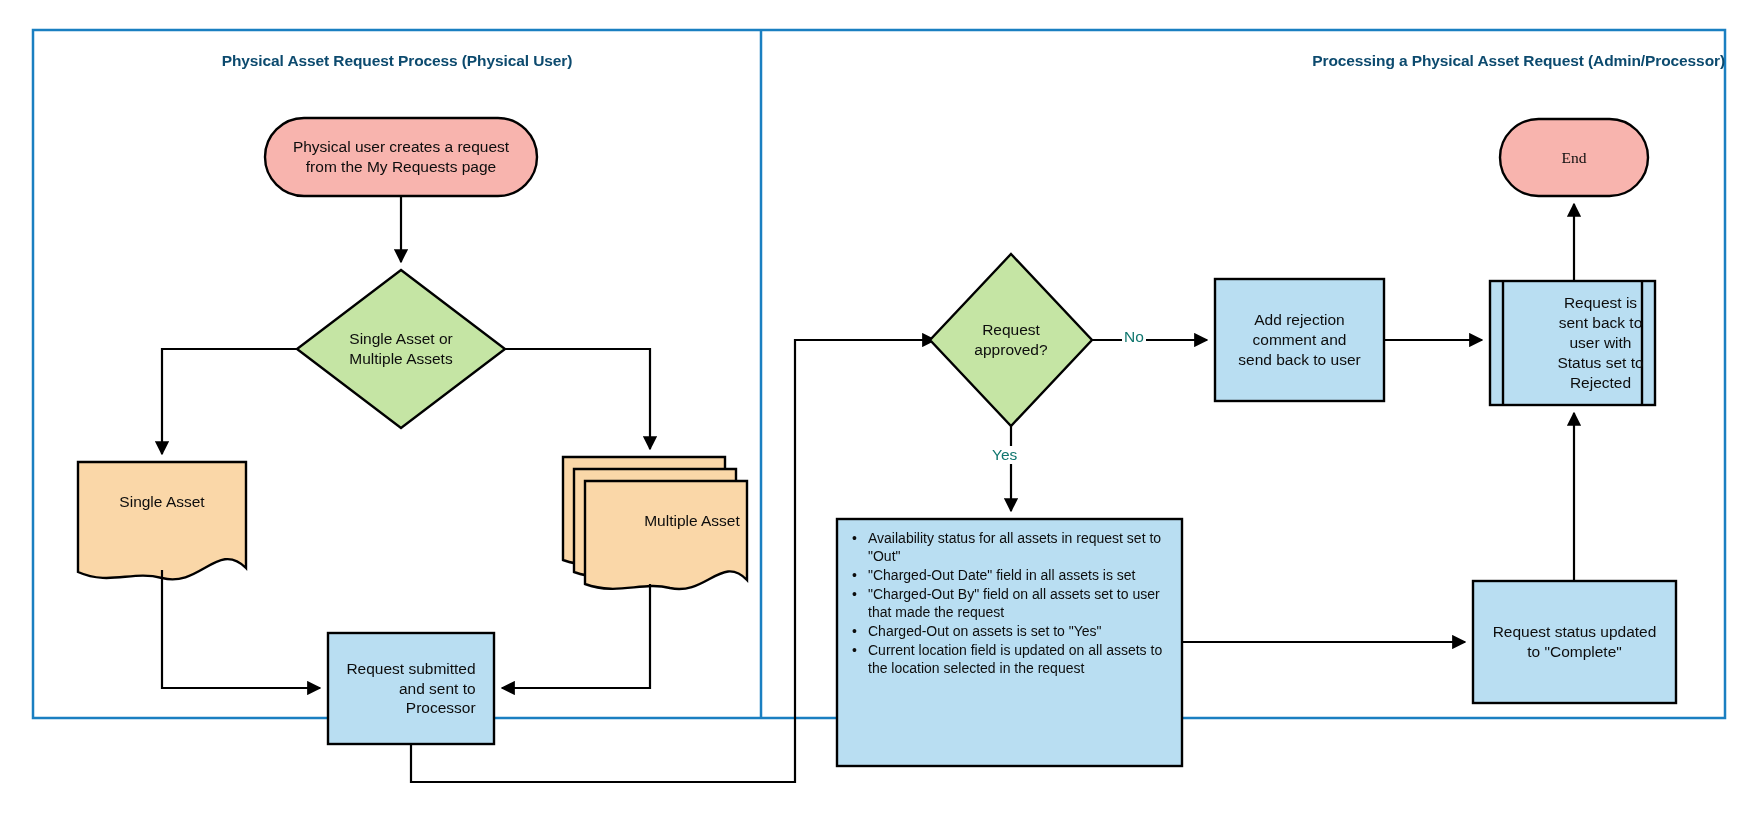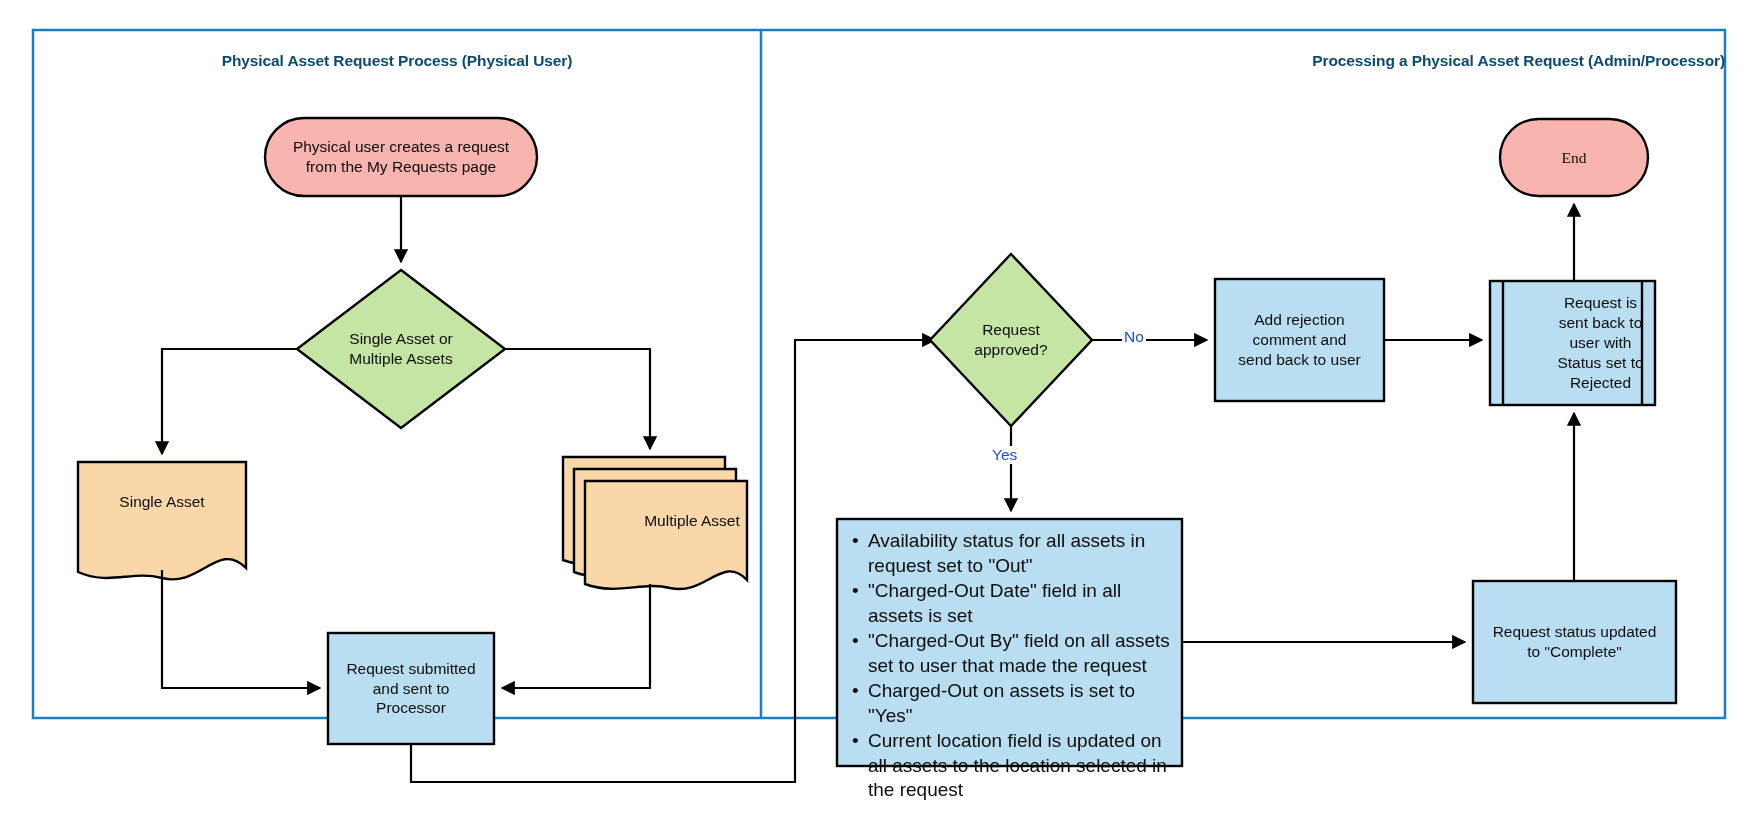--- a/index.html
+++ b/index.html
@@ -41,29 +41,29 @@
     justify-content: center;
     text-align: center;
     font-size: 15.5px;
     line-height: 1.28;
     color: #0d0d0d;
     pointer-events: none;
   }
   .edge-label {
     position: absolute;
     font-size: 15.5px;
-    color: #1d4ed8;
+    color: #0f766e;
     background: #ffffff;
     padding: 0 2px;
     white-space: nowrap;
   }
   .bullet-box {
     position: absolute;
     box-sizing: border-box;
-    font-size: 19px;
+    font-size: 14px;
     line-height: 1.29;
     color: #0d0d0d;
     padding: 10px 12px 8px 10px;
   }
   .bullet-box ul {
     margin: 0;
     padding-left: 21px;
     list-style: none;
   }
   .bullet-box li {
@@ -158,21 +158,21 @@
     <div>
       <div>Single Asset or</div>
       <div>Multiple Assets</div>
     </div>
   </div>
 
   <div class="node-label" style="left:78px; top:462px; width:168px; height:80px;">Single Asset</div>
 
   <div class="node-label" style="left:585px; top:481px; width:162px; height:80px;padding-left:26px;">Multiple Asset</div>
 
-  <div class="node-label" style="left:328px; top:633px; width:166px; height:111px;">
+  <div class="node-label" style="left:328px; top:633px; width:166px; height:111px;text-align:right;">
     <div>
       <div>Request submitted</div>
       <div>and sent to</div>
       <div>Processor</div>
     </div>
   </div>
 
   <div class="node-label" style="left:937px; top:301px; width:148px; height:78px;">
     <div>
       <div>Request</div>

